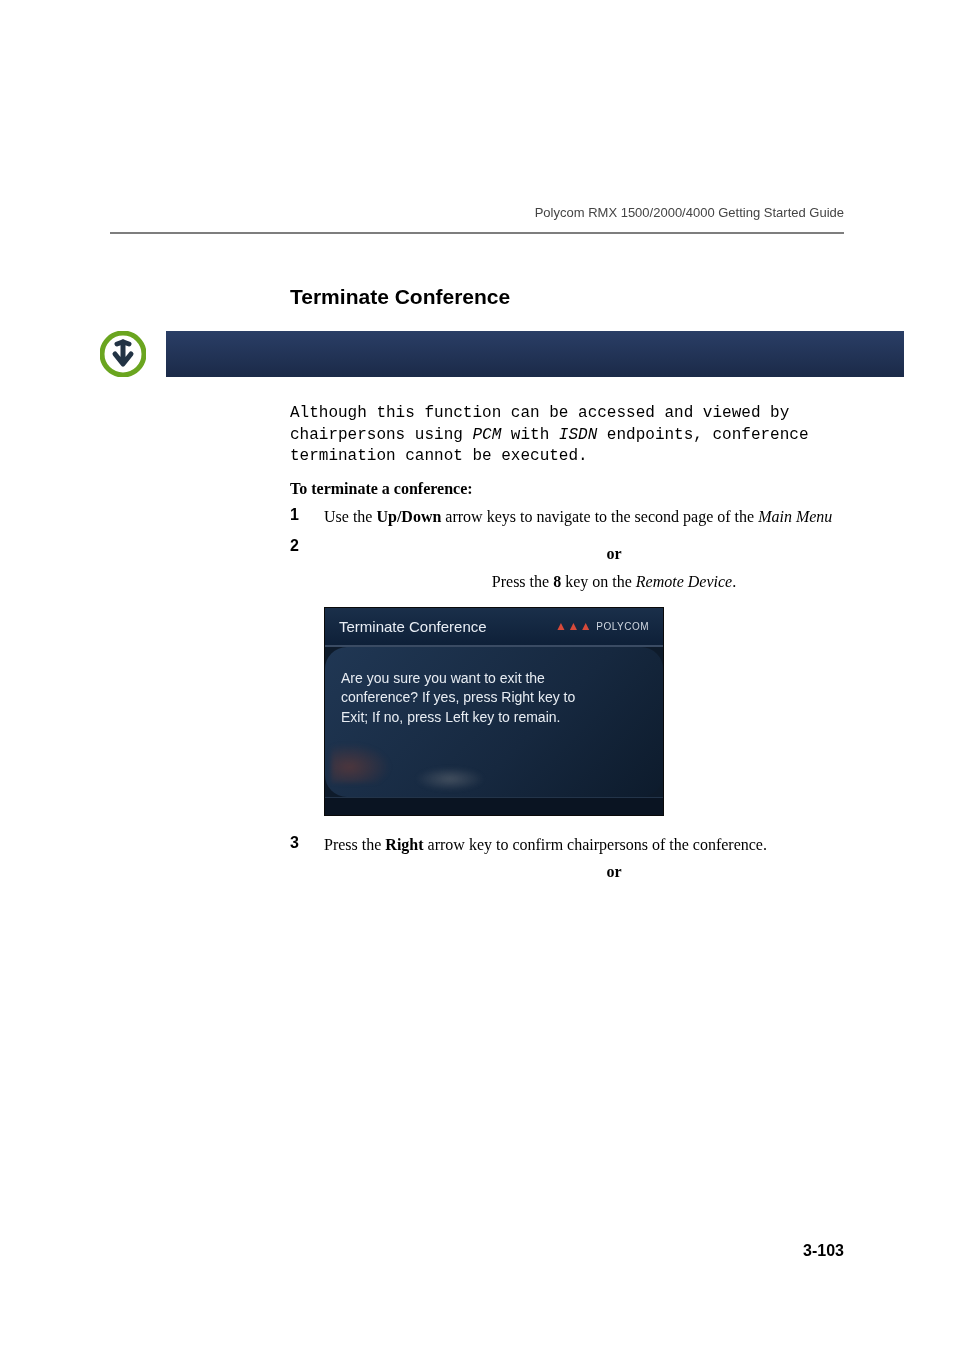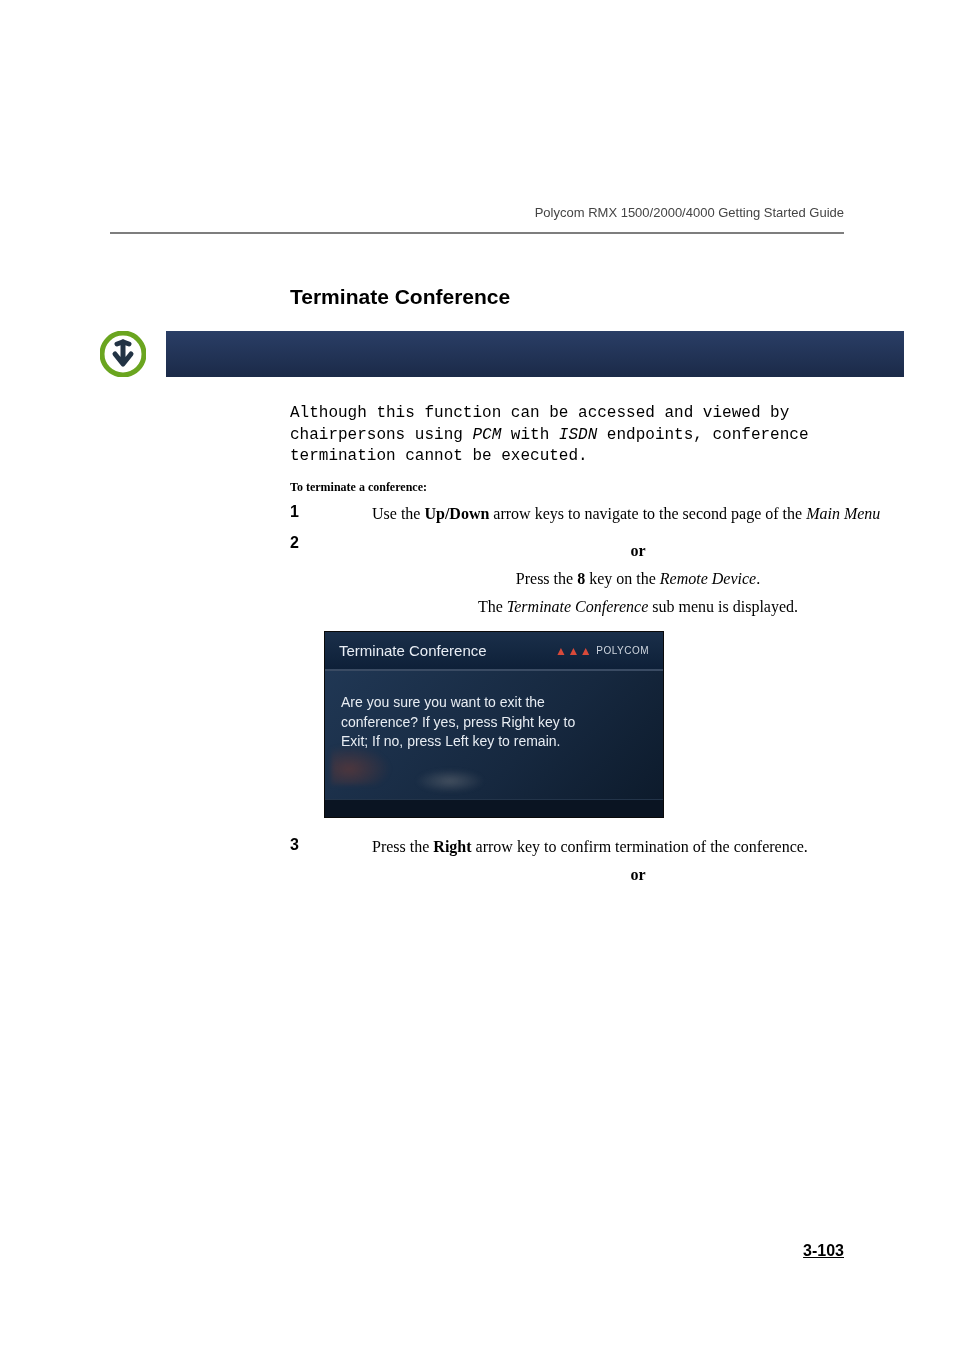--- a/index.html
+++ b/index.html
@@ -9,35 +9,35 @@
   .rule { position: absolute; top: 232px; left: 110px; right: 110px; height: 2px; background: #7e7e7e; }
   .content { margin-left: 180px; margin-top: 85px; }
   .h2 { font-family: "Helvetica Neue", Arial, sans-serif; font-weight: 700; font-size: 21px; color: #000; margin-bottom: 22px; }
   .badge-row { display: flex; align-items: stretch; margin-left: -190px; margin-bottom: 26px; }
   .badge { width: 46px; height: 46px; flex: 0 0 46px; }
   .badge svg { display: block; }
   .banner { flex: 1; margin-left: 20px; background: linear-gradient(#2a3e66, #1b2a48); height: 46px; }
   .para { font-size: 16px; line-height: 1.35; margin-bottom: 12px; font-family: Liberation Mono, monospace; }
   .bold { font-weight: 700; }
   .italic { font-style: italic; }
-  .procedure-title { font-weight: 700; font-size: 12px; margin-bottom: 8px; }
+  .procedure-title { font-weight: 700; font-size: 16px; margin-bottom: 8px; }
   .step { display: flex; margin-bottom: 10px; }
   .step-num { width: 34px; flex: 0 0 34px; font-family: "Helvetica Neue", Arial, sans-serif; font-weight: 800; font-size: 16px; }
-  .step-body { flex: 1; font-size: 16px; line-height: 1.35; margin-left: 48px; }
+  .step-body { flex: 1; font-size: 16px; line-height: 1.35; }
   .step-body .sub { margin-top: 6px; text-align: center; }
   .screenshot { width: 340px; margin: 14px 0 18px 34px; border: 1px solid #0a0a0a; background: #0e1b2b; }
   .ss-header { display: flex; align-items: center; justify-content: space-between; padding: 10px 14px; background: linear-gradient(#1a2f4a, #0e2038); color: #e9eef5; font-family: Arial, sans-serif; font-size: 15px; }
   .ss-logo { display: flex; align-items: center; gap: 4px; font-size: 10px; letter-spacing: 0.5px; color: #cfd6df; }
   .ss-logo .tri { color: #d84a3a; font-size: 12px; line-height: 1; }
   .ss-sep { height: 2px; background: #3a4b63; }
-  .ss-body { position: relative; height: 128px; background: linear-gradient(135deg, #203754 0%, #16283f 60%, #0d1b2c 100%); color: #e8edf3; font-family: Arial, sans-serif; font-size: 14px; line-height: 1.4; padding: 22px 16px 0 16px; }
+  .ss-body { position: relative; height: 150px; background: linear-gradient(135deg, #203754 0%, #16283f 60%, #0d1b2c 100%); color: #e8edf3; font-family: Arial, sans-serif; font-size: 14px; line-height: 1.4; padding: 22px 16px 0 16px; border-radius: 22px; }
   .ss-body .smear1 { position: absolute; left: 6px; bottom: 14px; width: 60px; height: 40px; background: radial-gradient(ellipse at 30% 60%, rgba(120,60,50,0.55), rgba(0,0,0,0) 70%); filter: blur(2px); }
   .ss-body .smear2 { position: absolute; left: 90px; bottom: 6px; width: 70px; height: 24px; background: radial-gradient(ellipse at 50% 50%, rgba(150,150,150,0.35), rgba(0,0,0,0) 70%); filter: blur(2px); }
   .ss-footer { height: 18px; background: #0a1422; border-top: 1px solid #233449; }
-  .page-num { position: absolute; bottom: 90px; right: 110px; font-family: "Helvetica Neue", Arial, sans-serif; font-weight: 700; font-size: 16px; text-decoration: underline; }
+  .page-num { position: absolute; bottom: 90px; right: 110px; font-family: "Helvetica Neue", Arial, sans-serif; font-weight: 700; font-size: 16px; }
 </style>
 </head>
 <body>
 
 <div class="page">
 
   <div class="running-head">Polycom RMX 1500/2000/4000 Getting Started Guide</div>
   <div class="rule"></div>
 
   <div class="content">
@@ -67,23 +67,20 @@
       </div>
     </div>
 
     <div class="step">
       <div class="step-num">2</div>
       <div class="step-body">
         <div class="sub bold">or</div>
         <div class="sub">
           <span>Press the </span><span class="bold">8</span><span> key on the </span><span class="italic">Remote Device</span><span>.</span>
         </div>
-        <div class="sub">
-          <span>The </span><span class="italic">Terminate Conference</span><span> sub menu is displayed.</span>
-        </div>
       </div>
     </div>
 
     <div class="screenshot">
       <div class="ss-header">
         <span>Terminate Conference</span>
         <span class="ss-logo">
           <span class="tri">▲▲▲</span>
           <span>POLYCOM</span>
         </span>
@@ -96,21 +93,21 @@
         <div class="smear1"></div>
         <div class="smear2"></div>
       </div>
       <div class="ss-footer"></div>
     </div>
 
     <div class="step">
       <div class="step-num">3</div>
       <div class="step-body">
         <div>
-          <span>Press the </span><span class="bold">Right</span><span> arrow key to confirm termination of the conference.</span>
+          <span>Press the </span><span class="bold">Right</span><span> arrow key to confirm chairpersons of the conference.</span>
         </div>
         <div class="sub bold">or</div>
       </div>
     </div>
 
   </div>
 
   <div class="page-num">3-103</div>
 </div>
 

